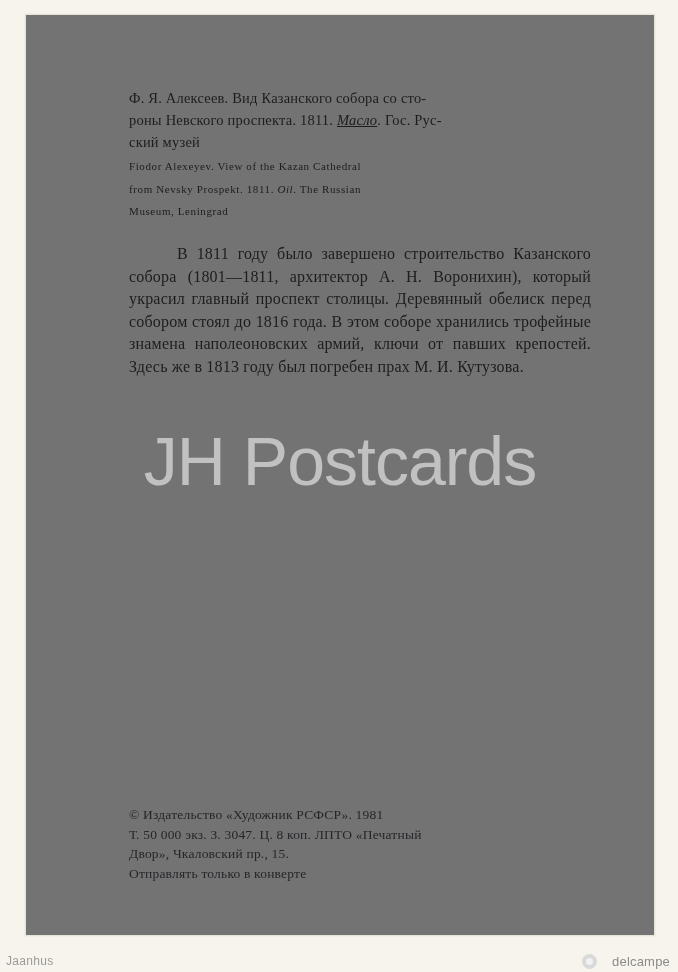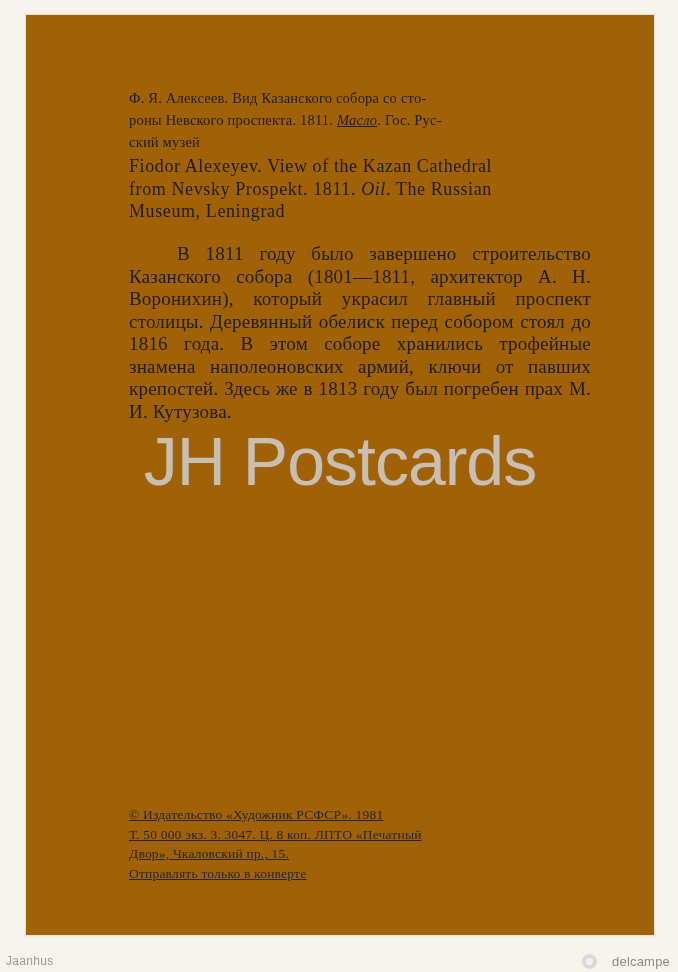--- a/index.html
+++ b/index.html
@@ -22,21 +22,21 @@
     background: #f7f4ee;
   }
 
   
   #card {
     position: absolute;
     left: 25px;
     top: 14px;
     width: 628px;
     height: 920px;
-    background: #a16207;
+    background: #737373;
     border: 1px solid #e6e2d8;
     box-shadow: 0 0 0 1px rgba(0,0,0,0.02);
   }
 
   
   .text-col {
     position: absolute;
     left: 103px;
     width: 462px;
   }
@@ -49,49 +49,48 @@
     letter-spacing: 0.2px;
     text-align: justify;
   }
   .block-ru-title .ital {
     font-style: italic;
     text-decoration: underline;
   }
 
   .block-en-title {
     top: 140px;
-    font-size: 18px;
+    font-size: 11px;
     line-height: 22.5px;
     color: #1d1d1d;
     letter-spacing: 0.6px;
     text-align: justify;
   }
   .block-en-title .ital {
     font-style: italic;
     margin-top: 45px;
   }
 
   .block-body {
     top: 228px;
-    font-size: 19px;
+    font-size: 16px;
     line-height: 22.5px;
     color: #1d1d1d;
     letter-spacing: 0.2px;
     text-align: justify;
     text-indent: 48px;
   }
 
   .block-imprint {
     top: 790px;
     font-size: 13.5px;
     line-height: 19.5px;
     color: #26262a;
     letter-spacing: 0.2px;
     text-align: justify;
-    text-decoration: underline;
   }
   .block-imprint .last-line {
     text-align: left;
   }
 
   
   #watermark {
     position: absolute;
     left: 0;
     right: 0;

